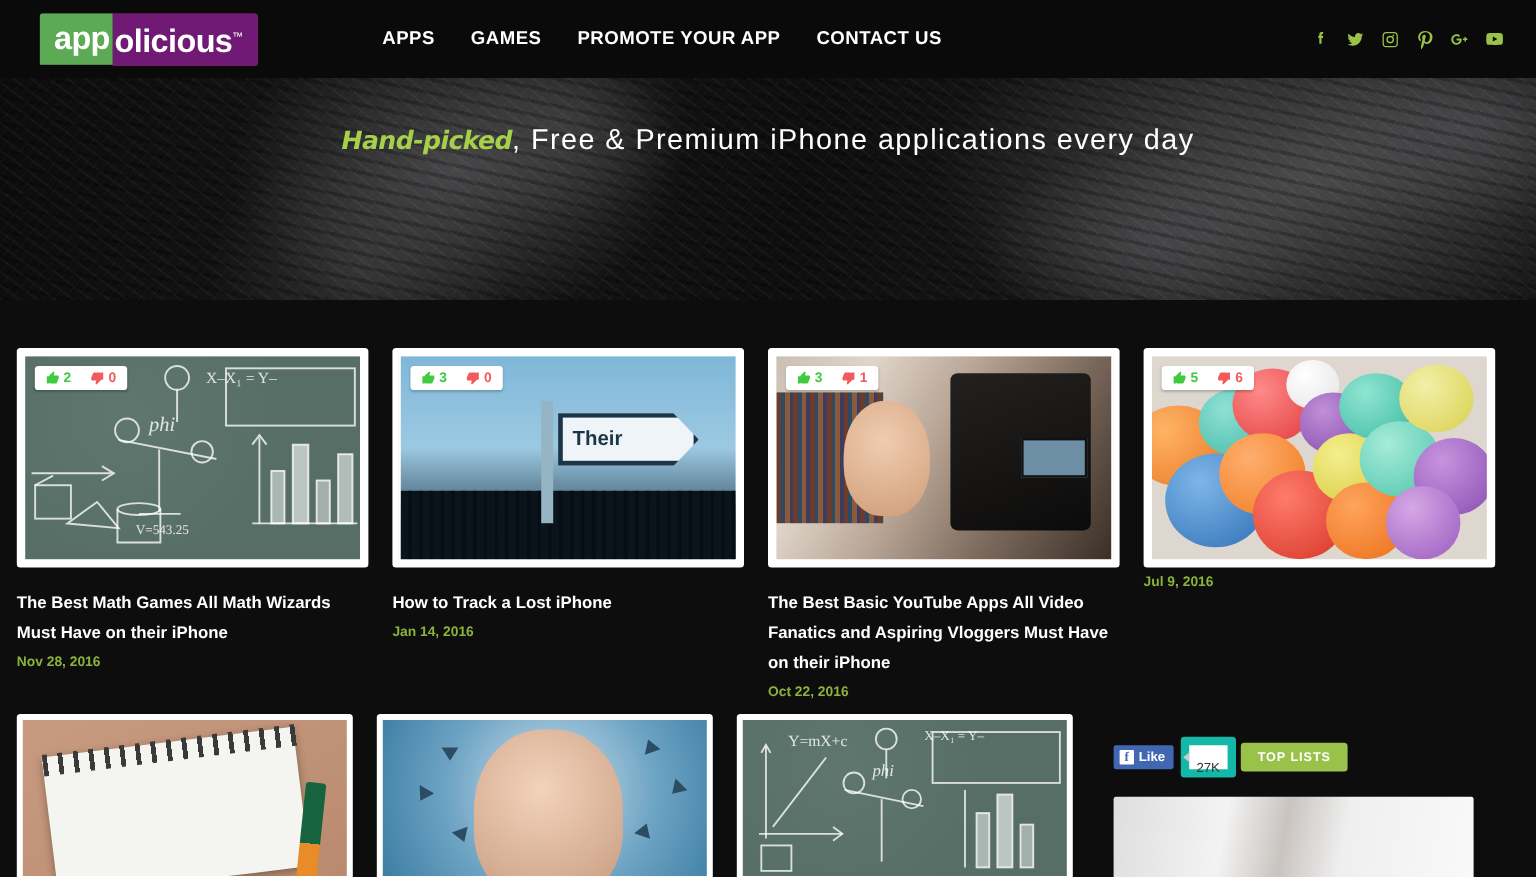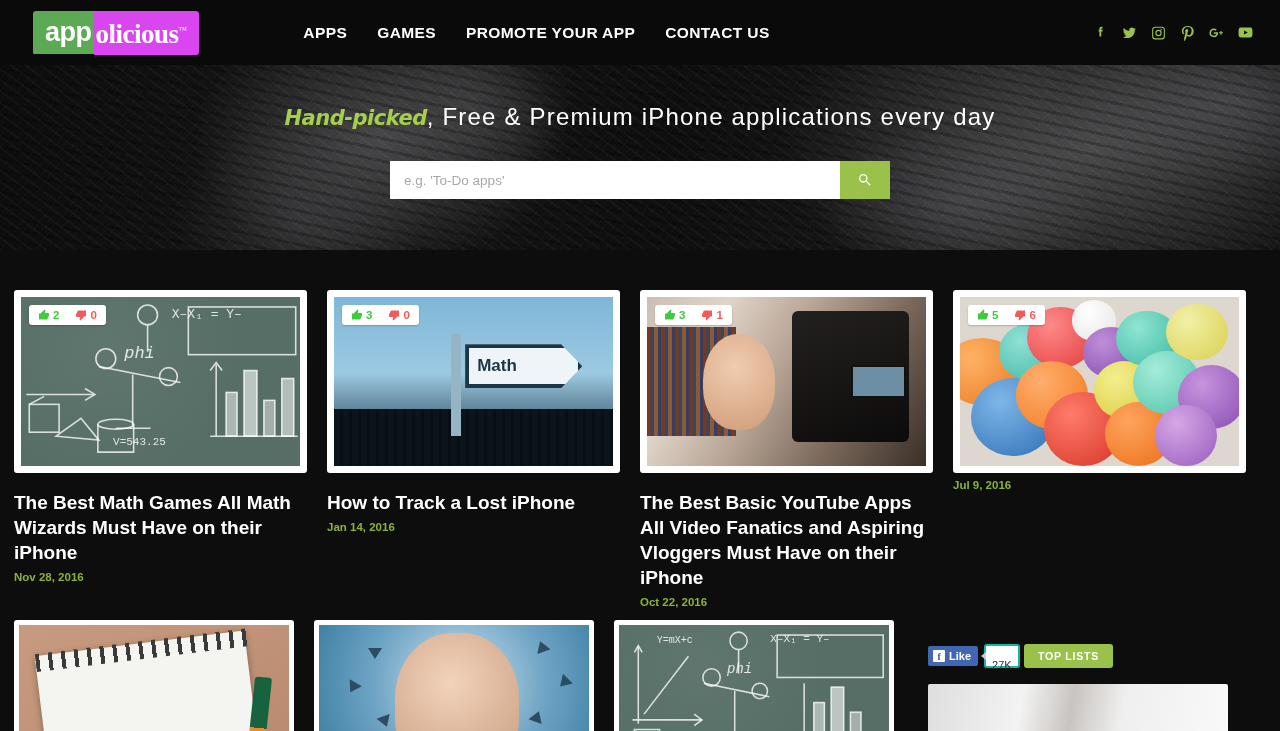--- a/index.html
+++ b/index.html
@@ -21,24 +21,24 @@
     height: 44px; border-radius: 3px; overflow: hidden;
     cursor: pointer;
   }
   .logo-app {
     background: #5cab54; color: #fff;
     font-size: 27px; font-weight: bold;
     padding: 6px 2px 7px 12px; line-height: 30px;
     letter-spacing: -0.5px;
   }
   .logo-olicious {
-    background: #d946ef; color: #fff;
+    background: #701a75; color: #fff;
     font-size: 27px; font-weight: bold;
     padding: 6px 12px 7px 2px; line-height: 30px;
-    letter-spacing: -0.5px; position: relative; font-family: Liberation Serif, serif;
+    letter-spacing: -0.5px; position: relative;
   }
   .logo-tm {
     font-size: 9px; vertical-align: super;
     font-weight: normal; letter-spacing: 0;
   }
 
   .nav {
     display: flex; align-items: center; gap: 30px;
     margin-left: 104px;
   }
@@ -134,37 +134,37 @@
     background: #fff; border-radius: 3px;
     padding: 4px 9px; display: flex; gap: 16px;
     align-items: center; font-size: 11.5px; font-weight: bold;
     box-shadow: 0 1px 2px rgba(0,0,0,.2);
   }
   .vote { display: flex; align-items: center; gap: 3px; }
   .vote svg { width: 12px; height: 12px; }
   .vote.up { color: #3ecb3e; } .vote.up svg { fill: #3ecb3e; }
   .vote.down { color: #f25b5b; } .vote.down svg { fill: #f25b5b; }
   .card-title {
-    color: #fff; font-size: 19px; font-weight: bold;
+    color: #fff; font-size: 14px; font-weight: bold;
     line-height: 25px; margin-top: 17px;
   }
   .card-date {
     color: #8bb23a; font-size: 11.5px; font-weight: bold;
     margin-top: 6px;
   }
 
   
   .art-chalk {
     background:
       radial-gradient(circle at 30% 30%, rgba(255,255,255,.06), rgba(0,0,0,0) 60%),
       #566e66;
   }
   .art-chalk .cm {
     position: absolute; color: rgba(255,255,255,.82);
-    font-family: Liberation Mono, monospace;
+    font-family: Liberation Serif, serif;
   }
   .art-lost {
     background: linear-gradient(180deg, #7fb7d8 0%, #9cc9e2 45%, #5d7f93 68%, #12202a 82%, #0a1118 100%);
   }
   .art-lost .pole {
     position: absolute; left: 42%; top: 22%;
     width: 10px; height: 60%; background: #95b4c4;
   }
   .art-lost .sign {
     position: absolute; left: 47%; top: 28%;
@@ -269,21 +269,21 @@
     padding: 0 7px 0 5px; border-radius: 2px;
     font-size: 11px; font-weight: bold; cursor: pointer;
   }
   .fb-f {
     width: 12px; height: 12px; background: #fff; color: #4267b2;
     font-size: 11px; font-weight: bold; line-height: 12px;
     text-align: center; border-radius: 1px;
     font-family: "Liberation Serif", serif;
   }
   .fb-count {
-    background: #fff; border: 2px solid #14b8a6; border-radius: 3px;
+    background: #fff; border: 7px solid #14b8a6; border-radius: 3px;
     height: 20px; line-height: 18px; padding: 10px 6px;
     font-size: 11px; color: #333; margin-left: 6px;
     position: relative; cursor: pointer;
   }
   .fb-count::before {
     content: ""; position: absolute; left: -5px; top: 6px;
     width: 0; height: 0;
     border-top: 4px solid transparent;
     border-bottom: 4px solid transparent;
     border-right: 5px solid #ccc;
@@ -334,28 +334,20 @@
     <svg class="social-icon" viewBox="0 0 24 24">
         <path d="M21.6 7.2s-.2-1.4-.8-2c-.7-.8-1.5-.8-1.9-.8C16.2 4.2 12 4.2 12 4.2s-4.2 0-6.9.2c-.4 0-1.2 0-1.9.8-.6.6-.8 2-.8 2S2.2 8.8 2.2 10.5v1.6c0 1.6.2 3.3.2 3.3s.2 1.4.8 2c.7.8 1.7.7 2.1.8 1.5.1 6.7.2 6.7.2s4.2 0 6.9-.2c.4-.1 1.2-.1 1.9-.8.6-.6.8-2 .8-2s.2-1.6.2-3.3v-1.6c0-1.7-.2-3.3-.2-3.3zM9.9 14.1V8.4l5.4 2.9-5.4 2.8z"></path>
       </svg>
   </div>
 </div>
 
 <div class="hero">
   <div class="hero-bg"></div>
   <div class="hero-content">
     <div class="hero-title"><span class="hand">Hand-picked</span><span>, Free &amp; Premium iPhone applications every day</span></div>
-    <form class="search-wrap">
-      <input class="search-input" type="text" placeholder="e.g. 'To-Do apps'" style="">
-      <button class="search-btn">
-        <svg viewBox="0 0 24 24">
-            <path d="M15.5 14h-.8l-.3-.3a6.5 6.5 0 1 0-.7.7l.3.3v.8l5 5 1.5-1.5-5-5zm-6 0a4.5 4.5 0 1 1 0-9 4.5 4.5 0 0 1 0 9z"></path>
-          </svg>
-      </button>
-    </form>
   </div>
 </div>
 
 <div class="cards">
 
   <div class="card">
     <div class="card-imgwrap">
       <div class="card-img art-chalk">
         <span class="cm" style="left:54%;top:6%;font-size:13px;">X–X₁  =  Y–</span>
         <span class="cm" style="left:37%;top:28%;font-size:17px;font-style:italic;">phi</span>
@@ -405,21 +397,21 @@
     <div class="card-title">The Best Math Games All Math Wizards Must Have on their iPhone</div>
     <div class="card-date">Nov 28, 2016</div>
   </div>
 
   <div class="card">
     <div class="card-imgwrap">
       <div class="card-img art-lost">
         <div class="trees"></div>
         <div class="pole"></div>
         <div class="sign">
-            <span>Math</span>
+            <span>Their</span>
           </div>
         <div class="votes">
           <span class="vote up">
             <svg viewBox="0 0 24 24">
                 <path d="M2 21h4V9H2v12zM22 10c0-1.1-.9-2-2-2h-6.3l1-4.6v-.3c0-.4-.2-.8-.4-1.1L13.2 1 6.6 7.6c-.4.4-.6.9-.6 1.4v10c0 1.1.9 2 2 2h9c.8 0 1.5-.5 1.8-1.2l3-7c.1-.2.2-.5.2-.8v-2z"></path>
               </svg>
             <span>3</span>
           </span>
           <span class="vote down">
             <svg viewBox="0 0 24 24">
@@ -517,21 +509,21 @@
         <div class="tri" style="left:10%;top:44%;transform:rotate(30deg);"></div>
         <div class="tri" style="left:22%;top:70%;transform:rotate(-20deg);"></div>
         <div class="tri" style="left:80%;top:12%;transform:rotate(160deg);"></div>
         <div class="tri" style="left:88%;top:40%;transform:rotate(45deg);"></div>
         <div class="tri" style="left:78%;top:66%;transform:rotate(200deg);"></div>
       </div>
     </div>
 
     <div class="lower-card">
       <div class="card-img art-chalk">
-        <span class="cm" style="left:14%;top:8%;font-size:10px;">Y=mX+c</span>
+        <span class="cm" style="left:14%;top:8%;font-size:13px;">Y=mX+c</span>
         <span class="cm" style="left:40%;top:28%;font-size:14px;font-style:italic;">phi</span>
         <span class="cm" style="left:56%;top:6%;font-size:11px;">X–X₁  =  Y–</span>
         <svg style="position:absolute;inset:0;width:100%;height:100%;" viewBox="0 0 280 130">
           <g stroke="rgba(255,255,255,.78)" stroke-width="1.6" fill="none">
             <line x1="20" y1="20" x2="20" y2="100"></line>
               <path d="M16 26 l4 -7 4 7"></path>
             <line x1="14" y1="96" x2="86" y2="96"></line>
               <path d="M78 90 l8 6 -8 6"></path>
             <line x1="26" y1="90" x2="72" y2="30"></line>
             <circle cx="124" cy="14" r="9"></circle>

